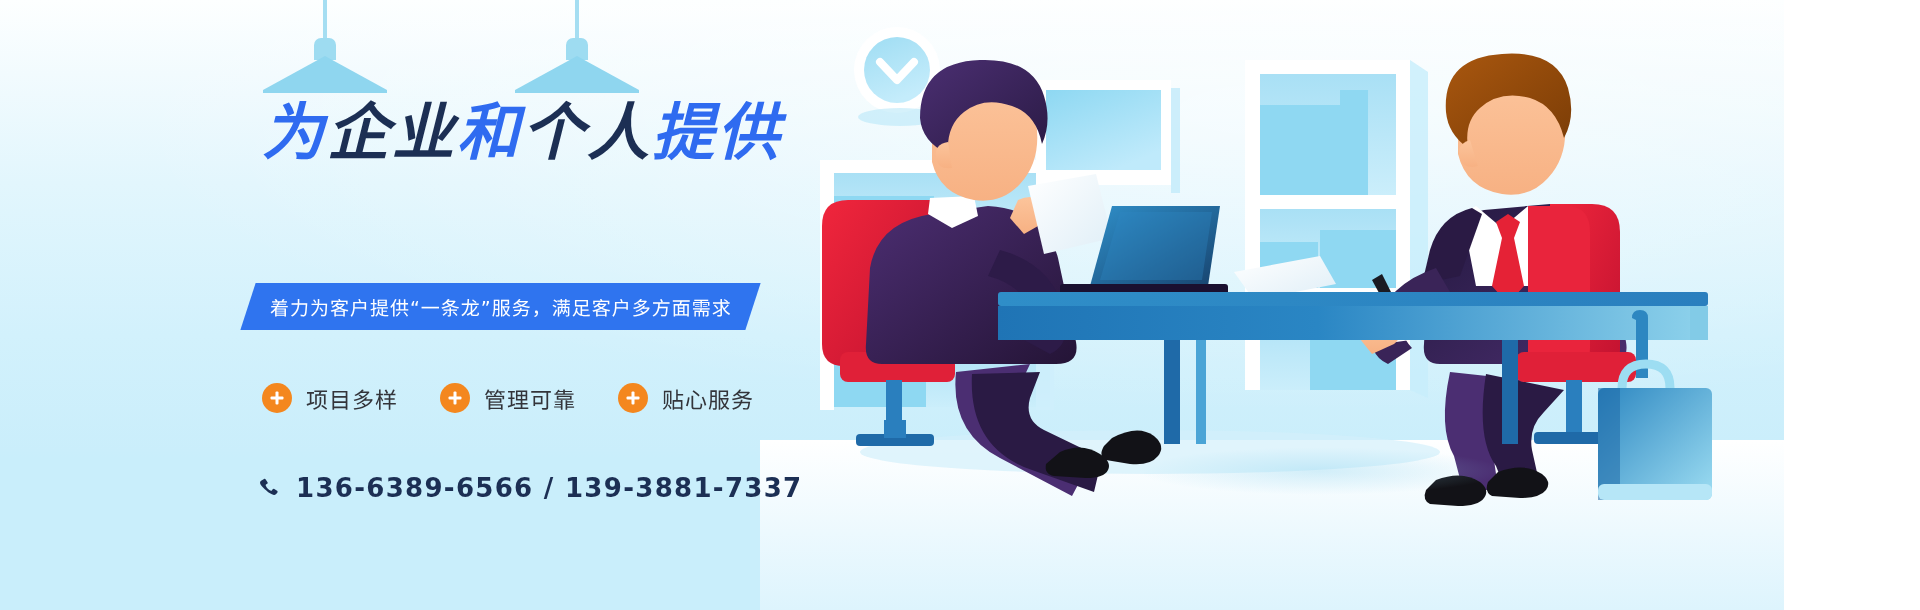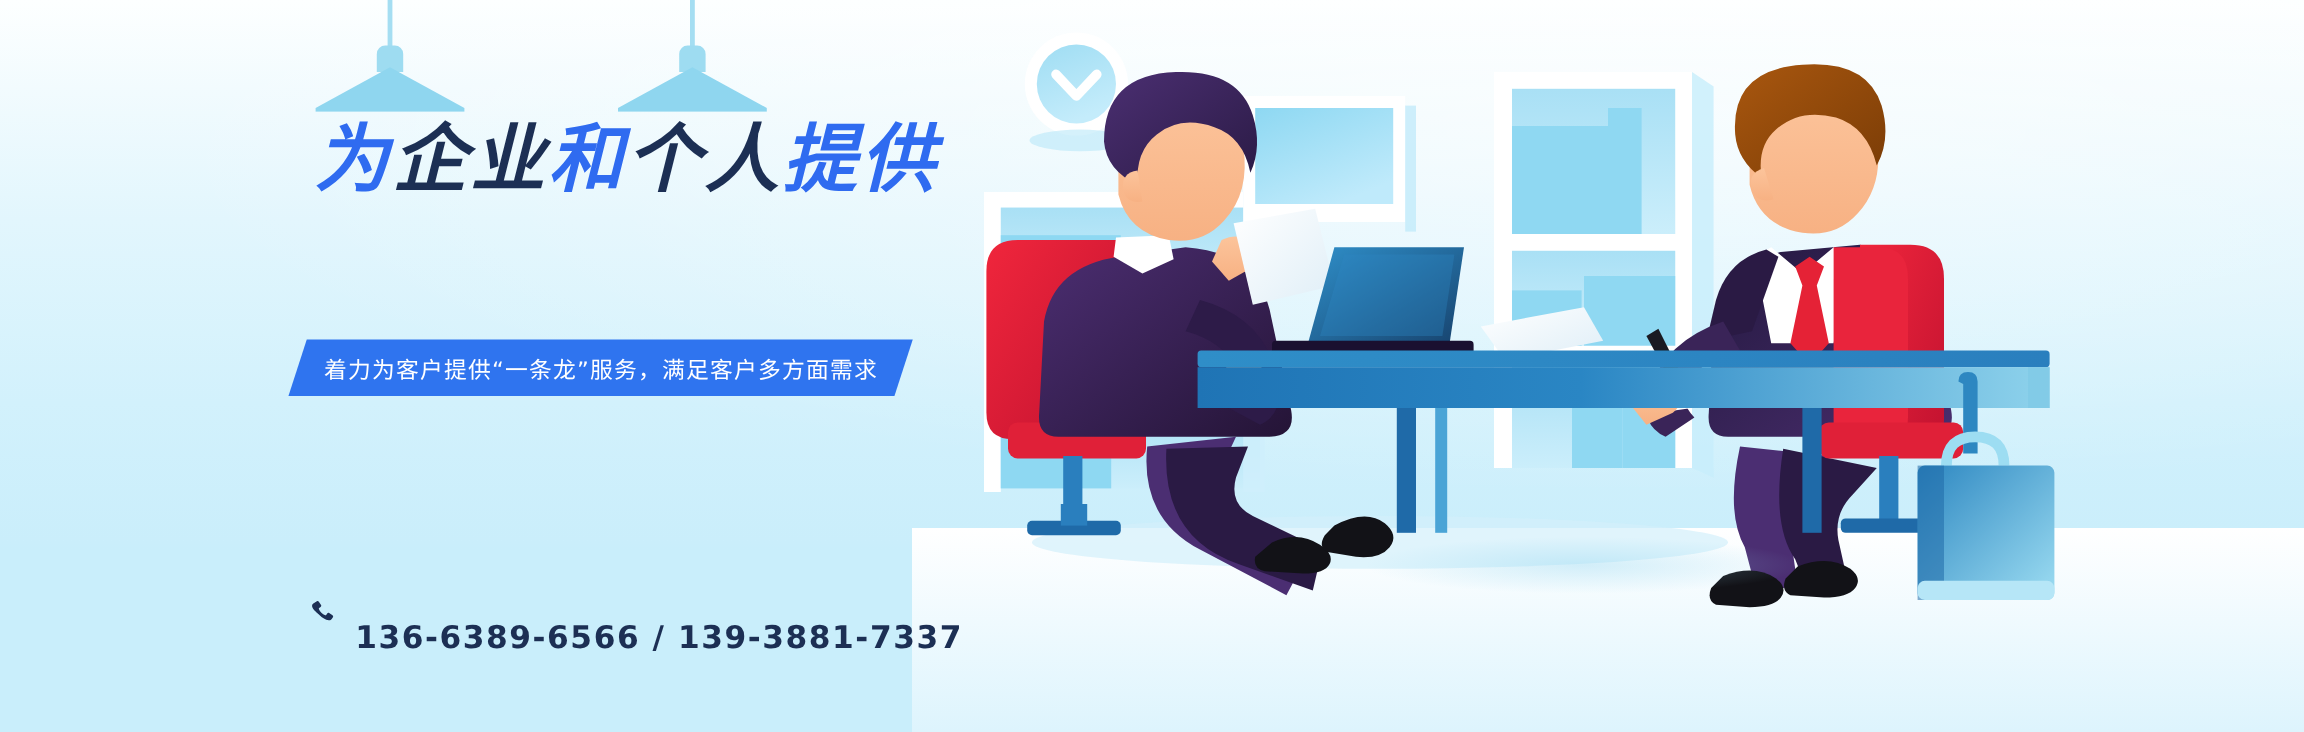--- a/index.html
+++ b/index.html
@@ -5,21 +5,21 @@
 <style>
   * { margin:0; padding:0; box-sizing:border-box; }
   html,body { width:1920px; height:610px; overflow:hidden; }
   body {
     font-family:"Liberation Sans","DejaVu Sans",sans-serif;
     background:#ffffff;
   }
 
   .banner {
     position:relative;
-    width:1920px;
+    width:1784px;
     height:610px;
     overflow:hidden;
     background:linear-gradient(180deg,#fdffff 0%, #f2fbfe 12%, #e2f6fd 30%, #d2f1fc 55%, #caeefb 74%, #c9eefb 75%);
   }
 
   
   .wall-tint {
     position:absolute; inset:0;
     background:radial-gradient(120% 90% at 72% 18%, rgba(255,255,255,.55) 0%, rgba(255,255,255,0) 55%);
     pointer-events:none;
@@ -99,21 +99,20 @@
     font-family:"DejaVu Sans","Liberation Sans",sans-serif;
   }
 
   
   .phone-row { position:absolute; left:258px; top:473px; display:flex; align-items:center; gap:16px; }
   .phone-icon { width:22px; height:22px; color:#1c2f54; display:block; }
   .phone-num {
     color:#1c2f54; font-size:26px; font-weight:bold; letter-spacing:1.3px;
     font-family:"DejaVu Sans","Liberation Sans",sans-serif;
     white-space:nowrap;
-    margin-top:44px;
   }
 
   
   .illo { position:absolute; left:760px; top:0; width:1160px; height:610px; }
   .illo svg { display:block; }
 </style>
 </head>
 <body>
 
 <div class="banner">
@@ -357,20 +356,34 @@
     <div class="headline">
       <div class="hl-line">
         <span class="bl">为</span><span class="nv">企业</span><span class="bl">和</span><span class="nv">个人</span><span class="bl">提供</span>
       </div>
     </div>
 
     <div class="subbar">
       <span class="subbar-text">着力为客户提供“一条龙”服务，满足客户多方面需求</span>
     </div>
 
+    <div class="features">
+      <div class="feat">
+        <span class="feat-dot"></span>
+        <span class="feat-label">项目多样</span>
+      </div>
+      <div class="feat">
+        <span class="feat-dot"></span>
+        <span class="feat-label">管理可靠</span>
+      </div>
+      <div class="feat">
+        <span class="feat-dot"></span>
+        <span class="feat-label">贴心服务</span>
+      </div>
+    </div>
 
     <div class="phone-row">
       <svg class="phone-icon" viewBox="0 0 24 24" fill="currentColor" aria-hidden="true">
         <path d="M6.6 2.2c.6-.4 1.4-.2 1.8.4l2 3c.4.6.2 1.4-.4 1.8l-1.3.9c-.3.2-.4.6-.3.9.5 1.3 1.3 2.5 2.3 3.5s2.2 1.8 3.5 2.3c.3.1.7 0 .9-.3l.9-1.3c.4-.6 1.2-.8 1.8-.4l3 2c.6.4.8 1.2.4 1.8l-1.1 1.6c-.6.9-1.7 1.3-2.7 1.1-3-.6-5.8-2.2-8-4.4S2.9 9.9 2.3 6.9c-.2-1 .2-2.1 1.1-2.7l3.2-2z"></path>
       </svg>
       <span class="phone-num">136-6389-6566 / 139-3881-7337</span>
     </div>
 
   </div>
 </div>

